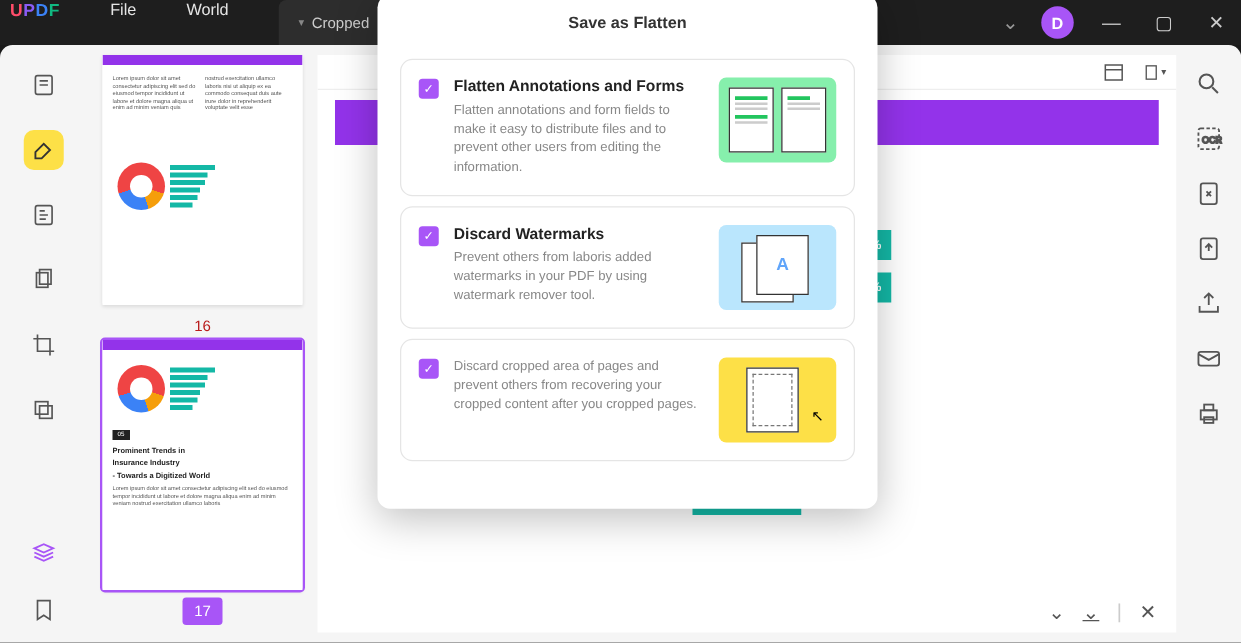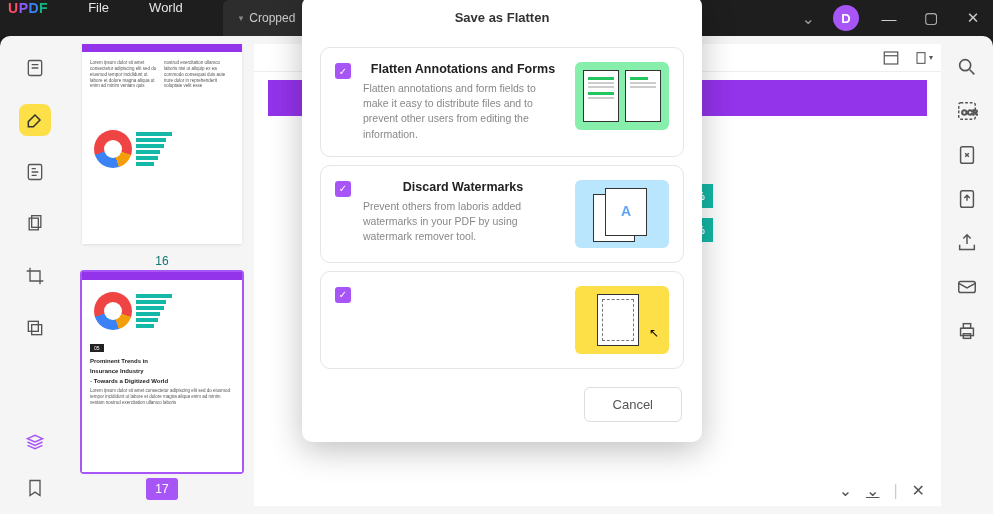--- a/index.html
+++ b/index.html
@@ -29,21 +29,21 @@
 
 .thumbs { width: 184px; padding: 8px 12px; overflow: hidden; }
 .thumb { background: #fff; border-radius: 2px; box-shadow: 0 1px 3px rgba(0,0,0,0.1); margin-bottom: 6px; position: relative; }
 .thumb-img { width: 100%; height: 200px; background: #fff; position: relative; overflow: hidden; }
 .thumb-header { height: 8px; background: #9333ea; }
 .thumb-content { padding: 8px; font-size: 4px; color: #666; }
 .thumb-donut { width: 38px; height: 38px; border-radius: 50%; background: conic-gradient(#ef4444 0 30%, #f59e0b 30% 45%, #3b82f6 45% 70%, #ef4444 70% 100%); position: relative; display: inline-block; margin: 4px; }
 .thumb-donut::after { content: ''; position: absolute; inset: 10px; background: #fff; border-radius: 50%; }
 .thumb-bars { display: inline-block; vertical-align: top; margin-top: 6px; }
 .thumb-bar { height: 4px; background: #14b8a6; margin-bottom: 2px; }
-.thumb-num { text-align: center; font-size: 12px; color: #0f766e; padding: 4px 0; }
+.thumb-num { text-align: center; font-size: 12px; color: #b91c1c; padding: 4px 0; }
 .thumb-num.active { background: #a855f7; color: #fff; border-radius: 3px; margin: 2px auto; width: 32px; }
 .thumb.selected { outline: 2px solid #a855f7; }
 
 .main-doc { flex: 1; background: #fff; margin: 8px 0; position: relative; overflow: hidden; }
 .doc-top-bar { height: 28px; border-bottom: 1px solid #eee; display: flex; align-items: center; padding: 0 8px; justify-content: flex-end; gap: 12px; }
 .top-bar-icon { width: 20px; height: 20px; display: flex; align-items: center; justify-content: center; cursor: pointer; color: #555; }
 .doc-purple-band { height: 36px; background: #9333ea; margin: 8px 14px 0; }
 .doc-chart-area { padding: 40px 20px; }
 .doc-chart-title { font-size: 11px; color: #0d5257; font-weight: 600; margin-bottom: 16px; margin-left: 280px; }
 .doc-bar-row { display: flex; align-items: center; margin-bottom: 10px; margin-left: 280px; }
@@ -52,21 +52,21 @@
 
 .right-rail { width: 52px; display: flex; flex-direction: column; align-items: center; padding-top: 20px; gap: 22px; }
 .right-rail-icon { width: 22px; height: 22px; cursor: pointer; color: #555; }
 
 
 .modal { position: absolute; left: 302px; top: -4px; width: 400px; background: #fff; border-radius: 10px; box-shadow: 0 8px 32px rgba(0,0,0,0.25); z-index: 100; padding-bottom: 16px; }
 .modal-title { text-align: center; font-size: 13px; font-weight: 600; padding: 14px; color: #333; }
 .option-card { margin: 8px 18px; border: 1px solid #e5e5e5; border-radius: 10px; padding: 14px; display: flex; gap: 12px; position: relative; }
 .option-check { width: 16px; height: 16px; background: #a855f7; border-radius: 3px; display: flex; align-items: center; justify-content: center; color: #fff; font-size: 10px; flex-shrink: 0; margin-top: 1px; }
 .option-text { flex: 1; }
-.option-title { font-size: 12.5px; font-weight: 600; color: #222; margin-bottom: 5px; text-align: center; }
+.option-title { font-size: 12.5px; font-weight: 600; color: #222; margin-bottom: 5px; }
 .option-desc { font-size: 10.5px; color: #888; line-height: 1.45; }
 .option-thumb { width: 94px; height: 68px; border-radius: 6px; flex-shrink: 0; position: relative; overflow: hidden; }
 .ot-green { background: #86efac; }
 .ot-blue { background: #bae6fd; }
 .ot-yellow { background: #fde047; }
 .modal-actions { display: flex; justify-content: flex-end; gap: 10px; padding: 10px 20px 4px; }
 .btn { padding: 9px 28px; border-radius: 6px; font-size: 13px; cursor: pointer; border: none; }
 .btn-cancel { background: #fff; border: 1px solid #ddd; color: #555; }
 .btn-save { background: #8b5cf6; color: #fff; outline: 3px solid #4338ca; outline-offset: 0; }
 
@@ -319,25 +319,25 @@
       <div style="position:absolute;left:18px;top:14px;width:42px;height:48px;background:#fff;border:1px solid #333;"></div>
       <div style="position:absolute;left:30px;top:8px;width:42px;height:48px;background:#fff;border:1px solid #333;">
         <div style="text-align:center;margin-top:14px;color:#60a5fa;font-size:14px;font-weight:700;">A</div>
       </div>
     </div>
   </div>
 
   <div class="option-card">
     <div class="option-check">✓</div>
     <div class="option-text">
+      <div class="option-desc">Discard cropped area of pages and prevent others from recovering your cropped content after you cropped pages.</div>
     </div>
     <div class="option-thumb ot-yellow">
       <div style="position:absolute;left:22px;top:8px;width:42px;height:52px;background:#fff;border:1px solid #333;">
         <div style="position:absolute;inset:4px;border:1px dashed #777;"></div>
       </div>
       <div style="position:absolute;right:10px;bottom:14px;font-size:12px;">↖</div>
     </div>
   </div>
 
   <div class="modal-actions">
-    <button class="btn btn-cancel">Cancel</button>
   </div>
 </div>
 
 </body></html>

